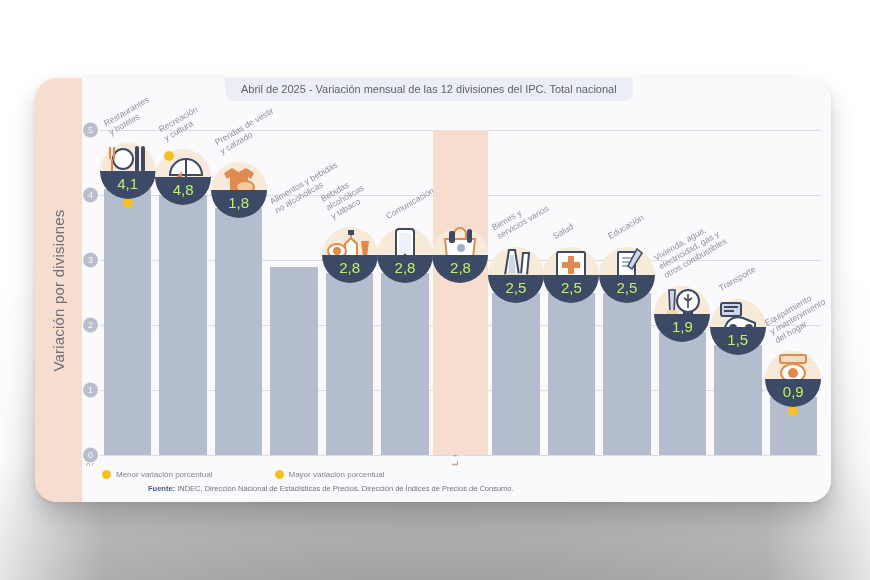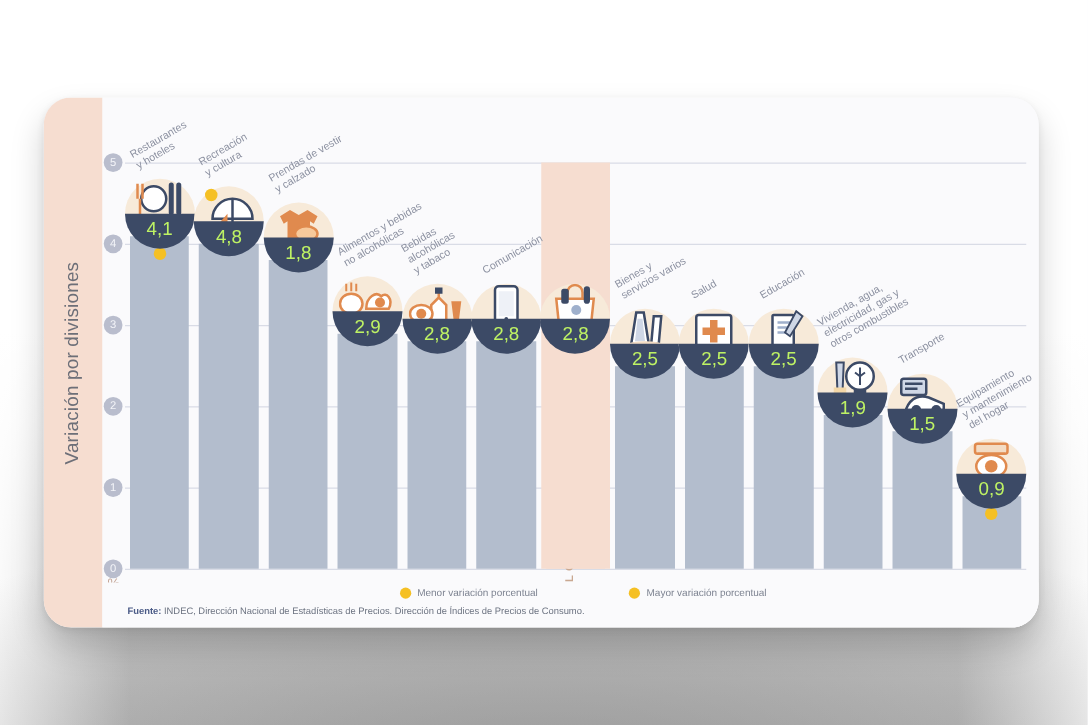--- a/index.html
+++ b/index.html
@@ -159,46 +159,47 @@
   }
 
   
   #footer {
     position: absolute; left: 47px; right: 0; bottom: 0;
     height: 36px;
     padding: 4px 0 0 20px;
     background: #fafafc;
     z-index: 7;
   }
-  .legend-row { display: flex; align-items: center; gap: 11px; justify-content: center; }
+  .legend-row { display: flex; align-items: center; gap: 0; }
   .legend-item { display: flex; align-items: center; gap: 5px; }
   .legend-item + .legend-item { margin-left: 62px; }
   .legend-dot {
     width: 9px; height: 9px; border-radius: 50%; background: #f5c024;
   }
   .legend-text { font-size: 8px; color: #7d8391; }
   #source {
     margin-top: 5px;
     font-size: 7.5px; color: #6c7381;
   }
-  #source b { color: #4a5a86; }
+  #source b { color: #4a5a86; margin-left: 46px; }
 </style>
 </head>
 <body>
 
 <div id="stage">
   <div id="bg-shade"></div>
 
   <div id="card">
 
     <div id="y-rail">
       <div id="y-axis-label">Variación por divisiones</div>
     </div>
 
     <div id="plot">
+      <div id="title-pill">Abril de 2025 - Variación mensual de las 12 divisiones del IPC. Total nacional</div>
       <div id="grid">
           <div class="gridline" style="top: 377px;"></div>
           <div class="gridline" style="top: 312px;"></div>
           <div class="gridline" style="top: 247px;"></div>
           <div class="gridline" style="top: 182px;"></div>
           <div class="gridline" style="top: 117px;"></div>
           <div class="gridline" style="top: 52px;"></div>
         </div>
       <div id="ticks">
           <div class="tick" style="top: 377px;">0</div>
@@ -252,32 +253,20 @@
                   <path d="M16 6 L23 10 L30 6 L38 11 L35 17 L32 15 L32 30 L14 30 L14 15 L11 17 L8 11 Z" fill="#e08a4e"></path>
         <ellipse cx="29" cy="25" rx="9" ry="6" fill="#f7c99b" stroke="#e08a4e" stroke-width="2"></ellipse>
                 </svg>
               </div>
      <div class="med-bottom">1,8</div>
             </div>
             <div class="cat-label" style="left: 12px; top: 58px;">Prendas de vestir<br>y calzado</div>
           </div>
           <div class="col" style="left: 166.385px; width: 55.4615px;">
             <div class="bar" style="top: 188.5px; height: 188.5px;"></div>
-            <div class="medallion" style="top: 142.5px;">
-              <div class="med-top"></div>
-     <div class="med-icon">
-                <svg width="46" height="32" viewBox="0 0 46 32">
-                  <path d="M6 6 L6 12 M10 5 L10 12 M14 6 L14 12" stroke="#e08a4e" stroke-width="1.6" fill="none"></path>
-        <ellipse cx="10" cy="22" rx="9" ry="8" fill="#ffffff" stroke="#e08a4e" stroke-width="2"></ellipse>
-        <path d="M22 26 C22 16 30 12 34 16 C38 12 44 18 40 26 Z" fill="#ffffff" stroke="#e08a4e" stroke-width="2"></path>
-        <circle cx="33" cy="21" r="4" fill="#e08a4e"></circle>
-                </svg>
-              </div>
-     <div class="med-bottom">2,9</div>
-            </div>
             <div class="cat-label" style="left: 12px; top: 116.5px;">Alimentos y bebidas<br>no alcohólicas</div>
           </div>
           <div class="col" style="left: 221.846px; width: 55.4615px;">
             <div class="bar" style="top: 195px; height: 182px;"></div>
             <div class="medallion" style="top: 149px;">
               <div class="med-top"></div>
      <div class="med-icon">
                 <svg width="46" height="32" viewBox="0 0 46 32">
                   <path d="M24 4 L24 11 L30 17 L30 30 L18 30 L18 17 L24 11" fill="#ffffff" stroke="#e08a4e" stroke-width="2"></path>
         <rect x="21" y="3" width="6" height="5" fill="#3c4a66"></rect>

